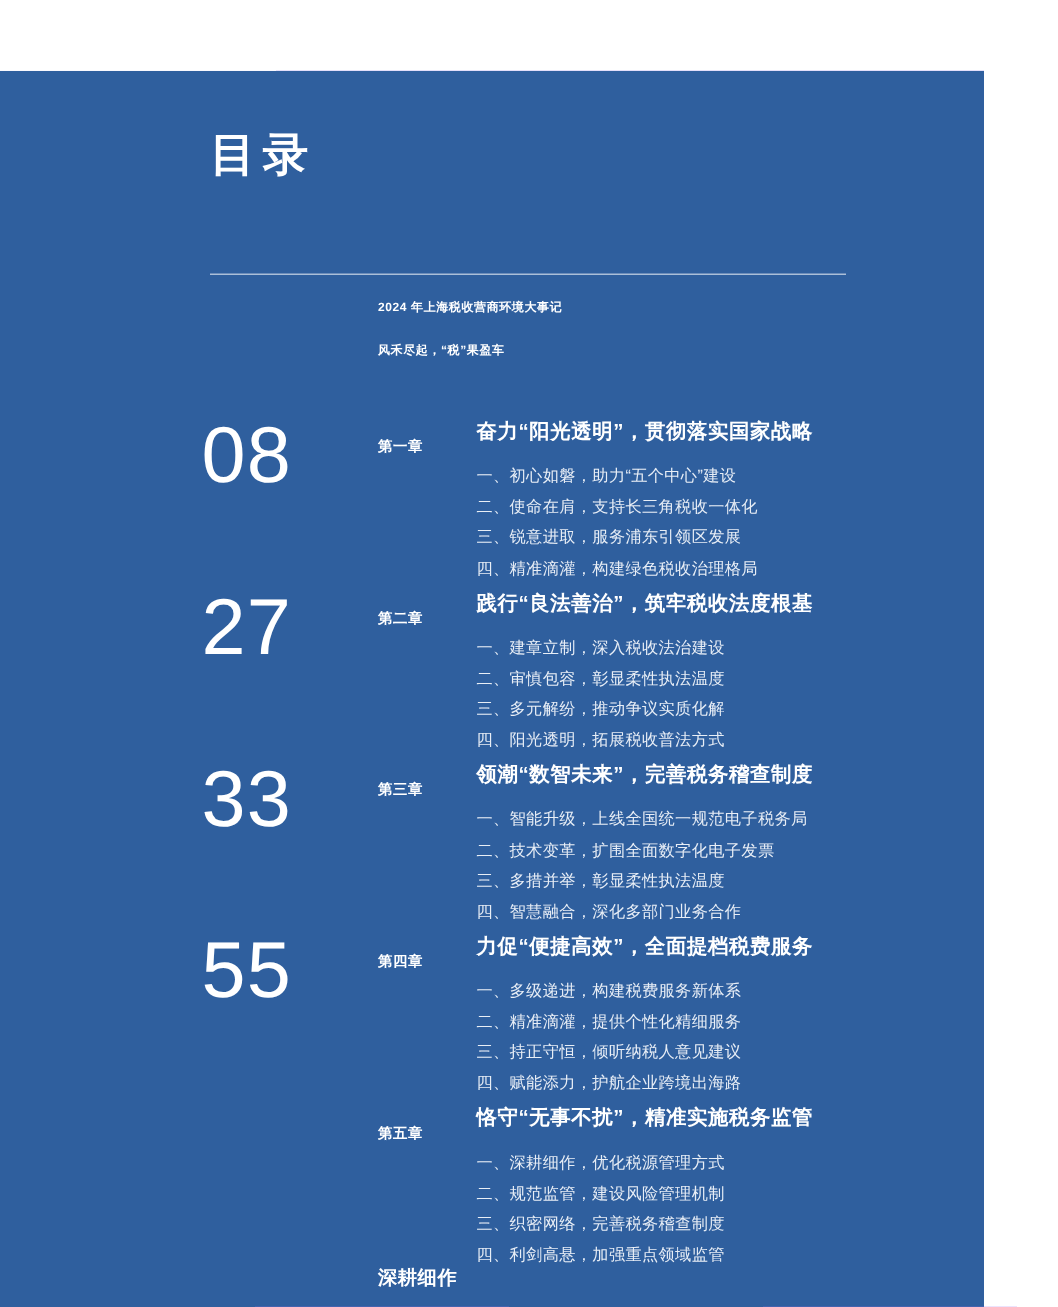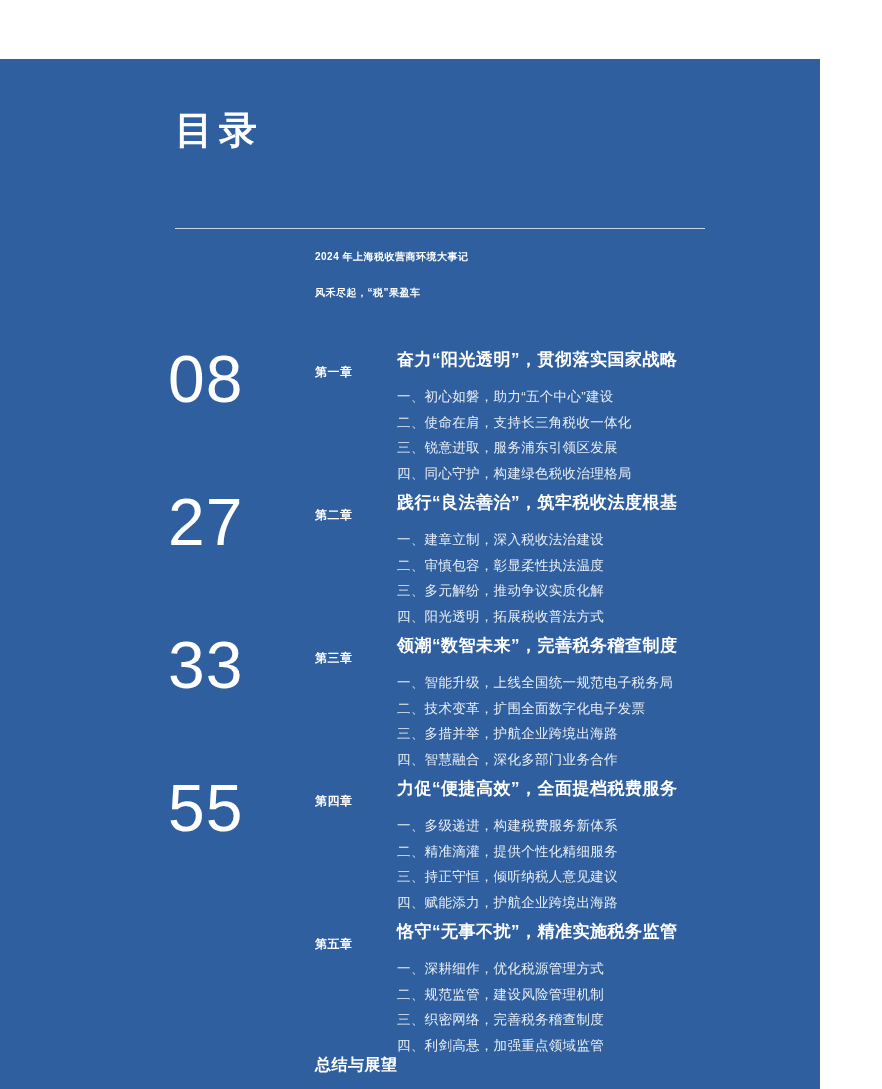--- a/index.html
+++ b/index.html
@@ -184,21 +184,21 @@
   <div class="chapters">
 
     <div class="chapter">
       <div class="ch-num">08</div>
       <div class="ch-label">第一章</div>
       <div class="ch-title">奋力“阳光透明”，贯彻落实国家战略</div>
       <div class="ch-items">
         <div class="ch-item">一、初心如磐，助力“五个中心”建设</div>
         <div class="ch-item">二、使命在肩，支持长三角税收一体化</div>
         <div class="ch-item">三、锐意进取，服务浦东引领区发展</div>
-        <div class="ch-item">四、同心守护，构建绿色税收治理格局</div>
+        <div class="ch-item">四、精准滴灌，构建绿色税收治理格局</div>
       </div>
     </div>
 
     <div class="chapter">
       <div class="ch-num">27</div>
       <div class="ch-label">第二章</div>
       <div class="ch-title">践行“良法善治”，筑牢税收法度根基</div>
       <div class="ch-items">
         <div class="ch-item">一、建章立制，深入税收法治建设</div>
         <div class="ch-item">二、审慎包容，彰显柔性执法温度</div>
@@ -207,21 +207,21 @@
       </div>
     </div>
 
     <div class="chapter">
       <div class="ch-num">33</div>
       <div class="ch-label">第三章</div>
       <div class="ch-title">领潮“数智未来”，完善税务稽查制度</div>
       <div class="ch-items">
         <div class="ch-item">一、智能升级，上线全国统一规范电子税务局</div>
         <div class="ch-item">二、技术变革，扩围全面数字化电子发票</div>
-        <div class="ch-item">三、多措并举，护航企业跨境出海路</div>
+        <div class="ch-item">三、多措并举，彰显柔性执法温度</div>
         <div class="ch-item">四、智慧融合，深化多部门业务合作</div>
       </div>
     </div>
 
     <div class="chapter">
       <div class="ch-num">55</div>
       <div class="ch-label">第四章</div>
       <div class="ch-title">力促“便捷高效”，全面提档税费服务</div>
       <div class="ch-items">
         <div class="ch-item">一、多级递进，构建税费服务新体系</div>
@@ -237,14 +237,14 @@
       <div class="ch-items">
         <div class="ch-item">一、深耕细作，优化税源管理方式</div>
         <div class="ch-item">二、规范监管，建设风险管理机制</div>
         <div class="ch-item">三、织密网络，完善税务稽查制度</div>
         <div class="ch-item">四、利剑高悬，加强重点领域监管</div>
       </div>
     </div>
 
   </div>
 
-  <div class="footer-entry">总结与展望</div>
+  <div class="footer-entry">深耕细作</div>
 </div>
 
 </body></html>

